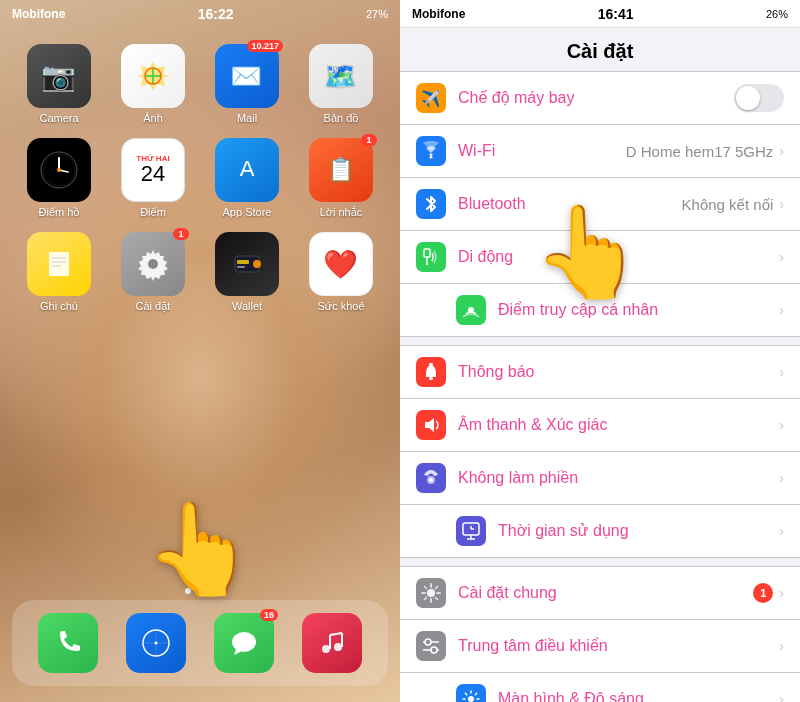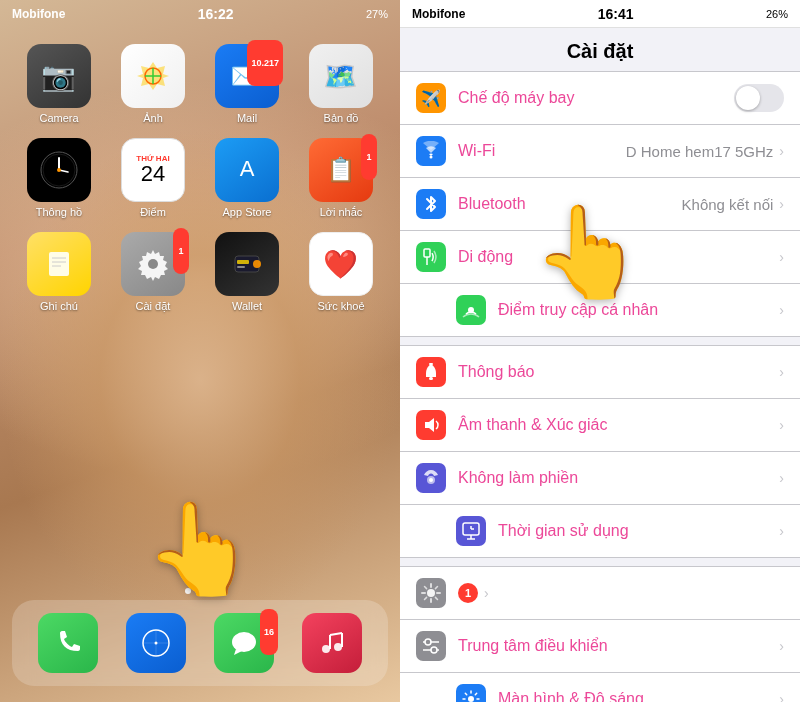--- a/index.html
+++ b/index.html
@@ -95,21 +95,21 @@
     }
     .badge {
       position: absolute;
       top: -4px;
       right: -4px;
       background: #ff3b30;
       color: #fff;
       font-size: 9px;
       font-weight: 700;
       border-radius: 8px;
-      padding: 18px 4px;
+      padding: 1px 4px;
       min-width: 16px;
       text-align: center;
     }
 
     
     .icon-camera { background: linear-gradient(145deg, #555, #333); }
     
     .icon-photos { background: linear-gradient(145deg, #fff, #f0f0f0); }
     
     .icon-mail { background: linear-gradient(145deg, #1a7cf5, #0a5ed0); }
@@ -407,21 +407,21 @@
     <div class="app-icon">
       <div class="app-icon-img icon-clock" style="background:#000;">
         <svg width="40" height="40" viewBox="0 0 40 40">
             <circle cx="20" cy="20" r="18" fill="#000" stroke="#555" stroke-width="1"></circle>
             <circle cx="20" cy="20" r="16" fill="none" stroke="#333" stroke-width="0.5"></circle>
             <line x1="20" y1="20" x2="20" y2="8" stroke="#fff" stroke-width="2" stroke-linecap="round"></line>
             <line x1="20" y1="20" x2="29" y2="22" stroke="#fff" stroke-width="1.5" stroke-linecap="round"></line>
             <circle cx="20" cy="20" r="2" fill="#ff9500"></circle>
           </svg>
       </div>
-      <span class="app-icon-label">Thông hồ</span>
+      <span class="app-icon-label">Điểm hồ</span>
     </div>
     <div class="app-icon">
       <div class="app-icon-img icon-calendar" style="background:#fff;border:1px solid #ddd;">
         <div class="calendar-icon-inner">
           <span class="cal-top">THỨ HAI</span>
           <span class="cal-num">24</span>
         </div>
       </div>
       <span class="app-icon-label">Điểm</span>
     </div>
@@ -654,20 +654,21 @@
                 <line x1="11" y1="17" x2="11" y2="20" stroke="white" stroke-width="2" stroke-linecap="round"></line>
                 <line x1="2" y1="11" x2="5" y2="11" stroke="white" stroke-width="2" stroke-linecap="round"></line>
                 <line x1="17" y1="11" x2="20" y2="11" stroke="white" stroke-width="2" stroke-linecap="round"></line>
                 <line x1="4.5" y1="4.5" x2="6.6" y2="6.6" stroke="white" stroke-width="1.5" stroke-linecap="round"></line>
                 <line x1="15.4" y1="15.4" x2="17.5" y2="17.5" stroke="white" stroke-width="1.5" stroke-linecap="round"></line>
                 <line x1="17.5" y1="4.5" x2="15.4" y2="6.6" stroke="white" stroke-width="1.5" stroke-linecap="round"></line>
                 <line x1="6.6" y1="15.4" x2="4.5" y2="17.5" stroke="white" stroke-width="1.5" stroke-linecap="round"></line>
               </g>
             </svg>
         </div>
+        <span class="row-label">Cài đặt chung</span>
         <div class="row-badge">1</div>
         <span class="row-chevron">›</span>
       </div>
       <div class="settings-row">
         <div class="row-icon ic-control" style="background:#8e8e93;color:#fff;">
           <svg width="20" height="20" viewBox="0 0 20 20">
               <circle cx="7" cy="6" r="3" fill="none" stroke="white" stroke-width="1.5"></circle>
               <line x1="10" y1="6" x2="18" y2="6" stroke="white" stroke-width="1.5"></line>
               <line x1="2" y1="6" x2="4" y2="6" stroke="white" stroke-width="1.5"></line>
               <circle cx="13" cy="14" r="3" fill="none" stroke="white" stroke-width="1.5"></circle>

